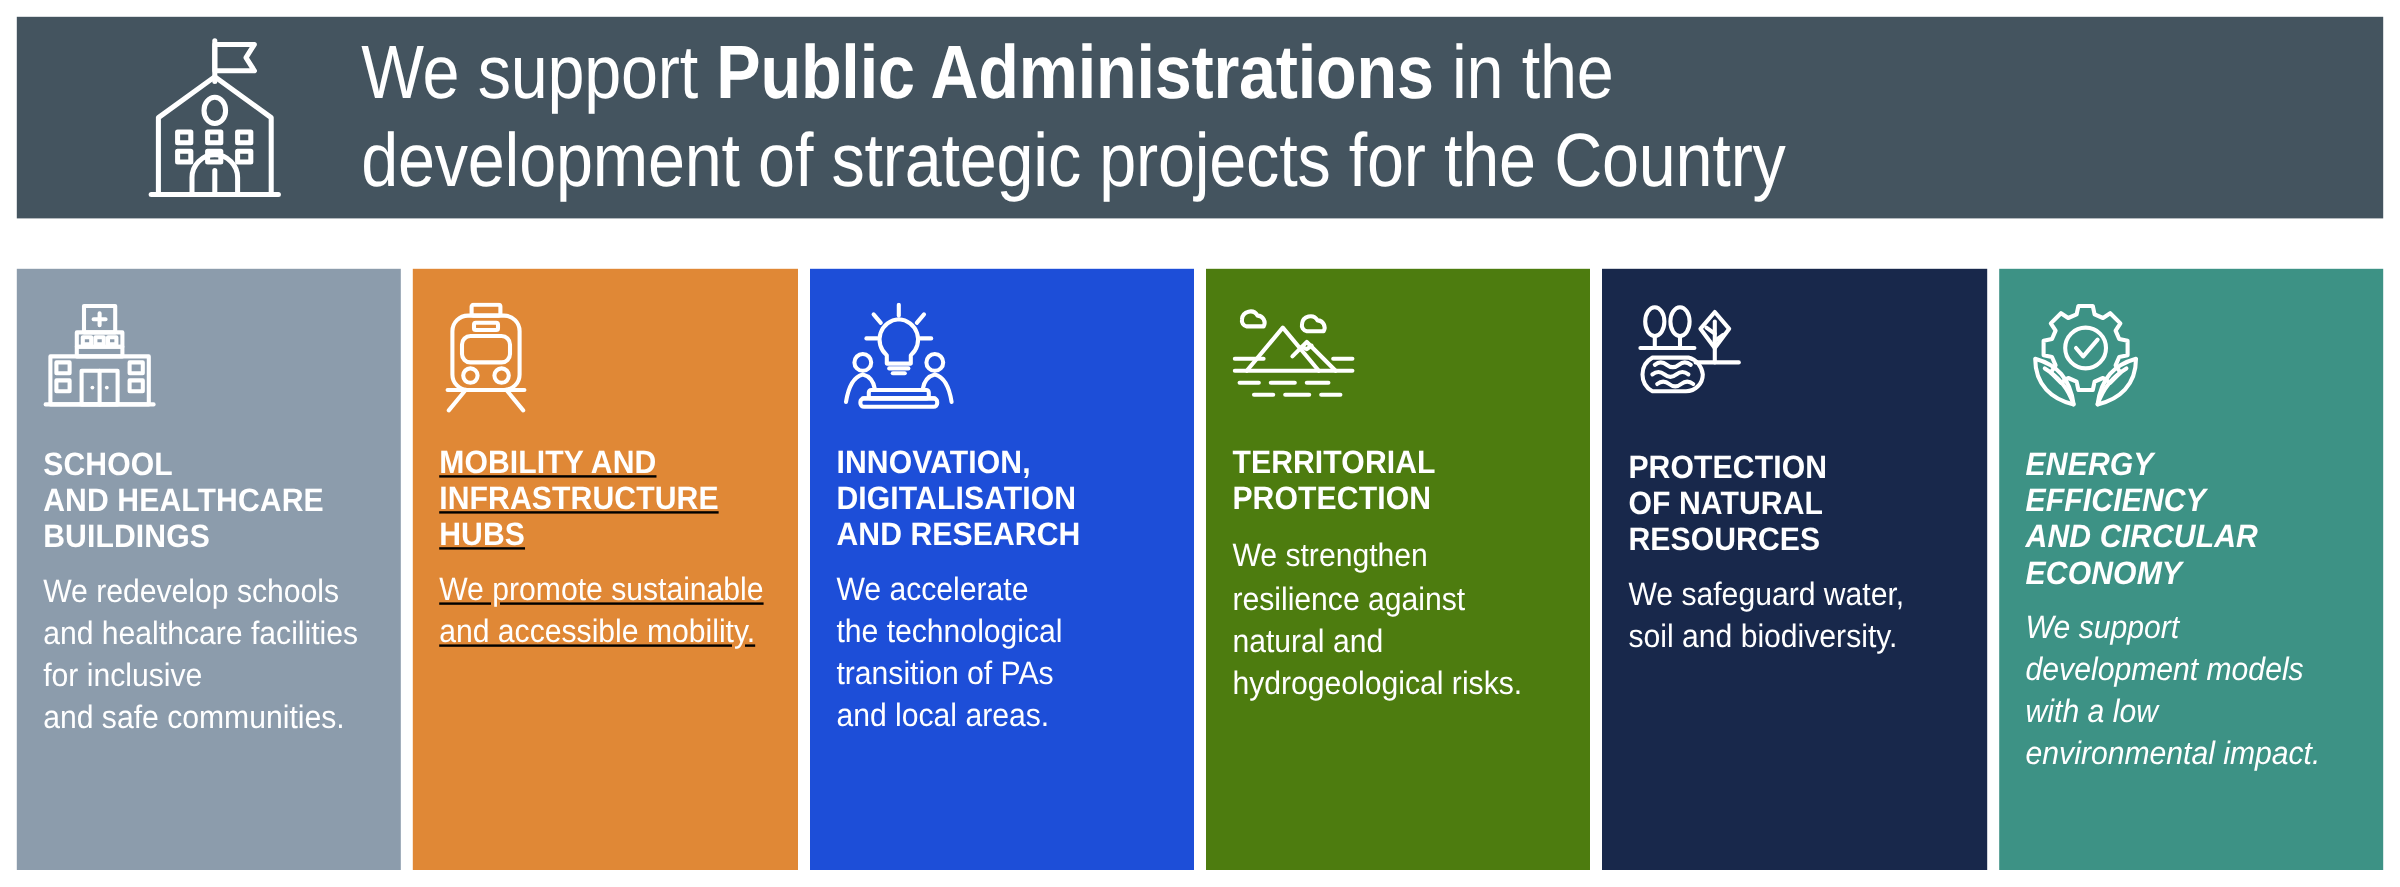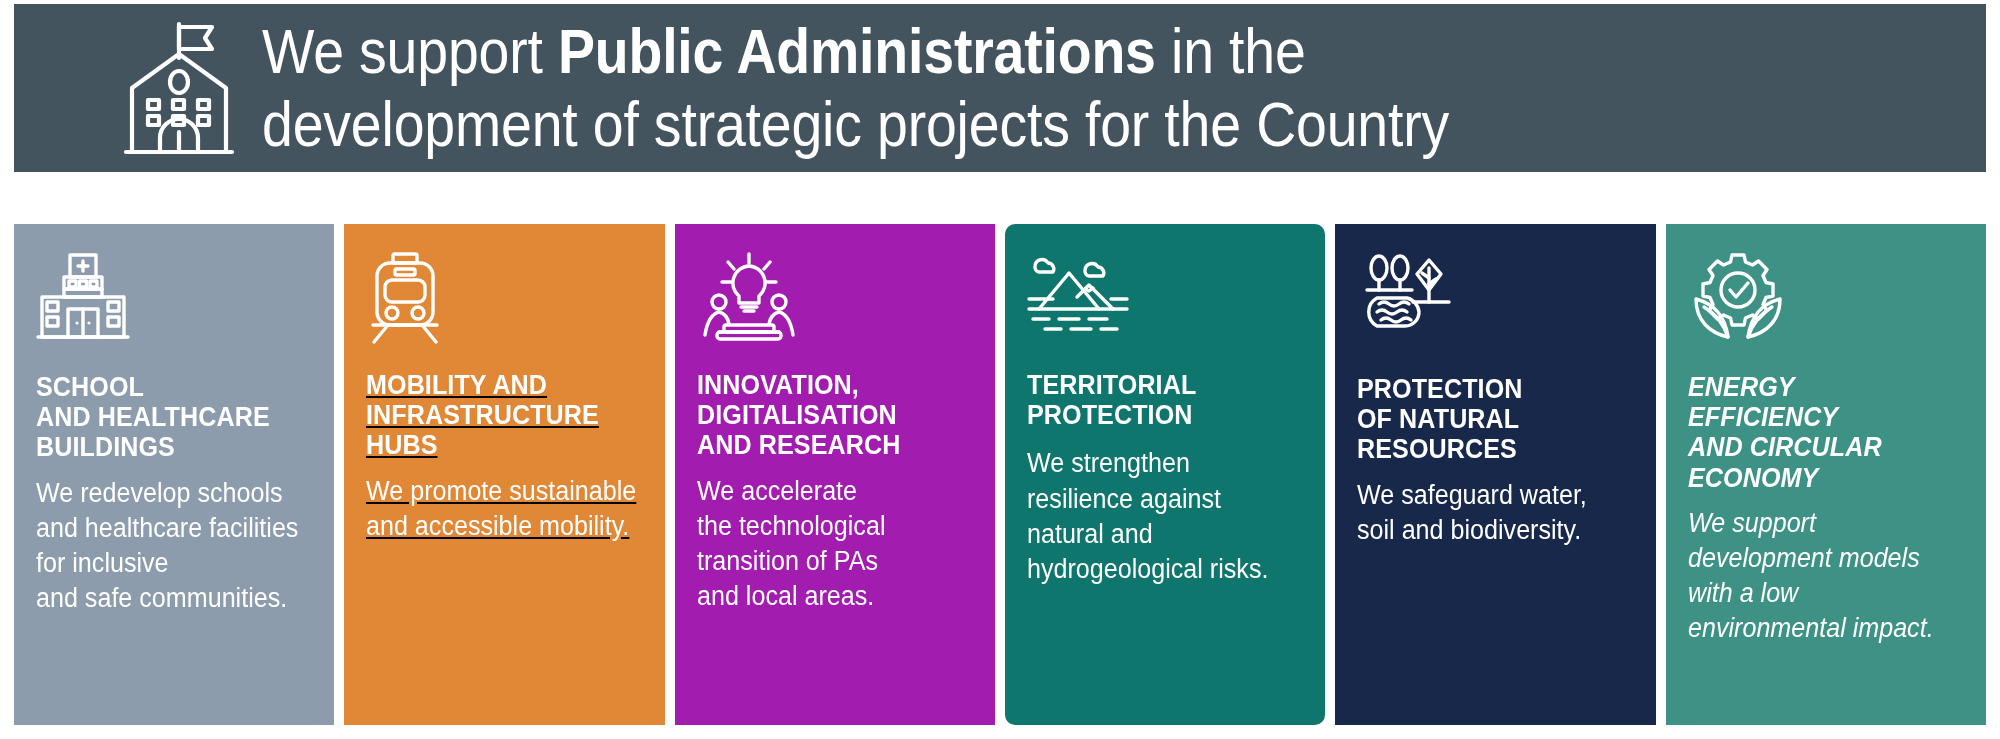--- a/index.html
+++ b/index.html
@@ -18,27 +18,28 @@
     width: 2000px;
     height: 739px;
     background: #ffffff;
     box-sizing: border-box;
   }
 
   
   .header-banner {
     position: absolute;
     left: 14px;
-    top: 4px;
+    top: 14px;
     width: 1972px;
     height: 168px;
     background: #44545f;
     display: flex;
     align-items: center;
     box-sizing: border-box;
+    gap: 39px;
   }
   .header-icon {
     flex: 0 0 auto;
     width: 150px;
     height: 150px;
     margin-left: 90px;
     margin-right: 8px;
     display: flex;
     align-items: center;
     justify-content: center;
@@ -218,21 +219,21 @@
         <span class="ln">MOBILITY AND</span>
         <span class="ln">INFRASTRUCTURE</span>
         <span class="ln">HUBS</span>
       </div>
       <div class="card-body">
         <span class="ln">We promote sustainable</span>
         <span class="ln">and accessible mobility.</span>
       </div>
     </div>
 
-    <div class="card card-3" style="background: #a21caf;">
+    <div class="card card-3" style="background: #1d4ed8;">
       <div class="card-icon">
         <svg width="104" height="90" viewBox="0 0 104 90" fill="none" stroke="#ffffff" stroke-width="3.4" stroke-linecap="round" stroke-linejoin="round">
 
           <line x1="52" y1="2" x2="52" y2="11"></line>
           <line x1="31" y1="10" x2="37" y2="17"></line>
           <line x1="73" y1="10" x2="67" y2="17"></line>
           <line x1="25" y1="30" x2="34" y2="30"></line>
           <line x1="79" y1="30" x2="70" y2="30"></line>
 
           <path d="M52 14 a17 17 0 0 1 10 30 l0 7 l-20 0 l0 -7 a17 17 0 0 1 10 -30 Z"></path>
@@ -256,21 +257,21 @@
         <span class="ln">AND RESEARCH</span>
       </div>
       <div class="card-body">
         <span class="ln">We accelerate</span>
         <span class="ln">the technological</span>
         <span class="ln">transition of PAs</span>
         <span class="ln">and local areas.</span>
       </div>
     </div>
 
-    <div class="card card-4" style="background: #0f766e; border-radius: 10px;">
+    <div class="card card-4" style="background: #4d7c0f;">
       <div class="card-icon">
         <svg width="104" height="86" viewBox="0 0 104 86" fill="none" stroke="#ffffff" stroke-width="3.4" stroke-linecap="round" stroke-linejoin="round">
 
           <path d="M8 14 a7 7 0 0 1 13 -3 a6 6 0 0 1 5 9 l-14 0 a5 5 0 0 1 -4 -6 Z"></path>
 
           <path d="M58 18 a7 7 0 0 1 13 -3 a6 6 0 0 1 5 9 l-14 0 a5 5 0 0 1 -4 -6 Z"></path>
 
           <path d="M12 57 L42 21 L72 57"></path>
 
           <path d="M50 45 L62 33 L86 57"></path>

